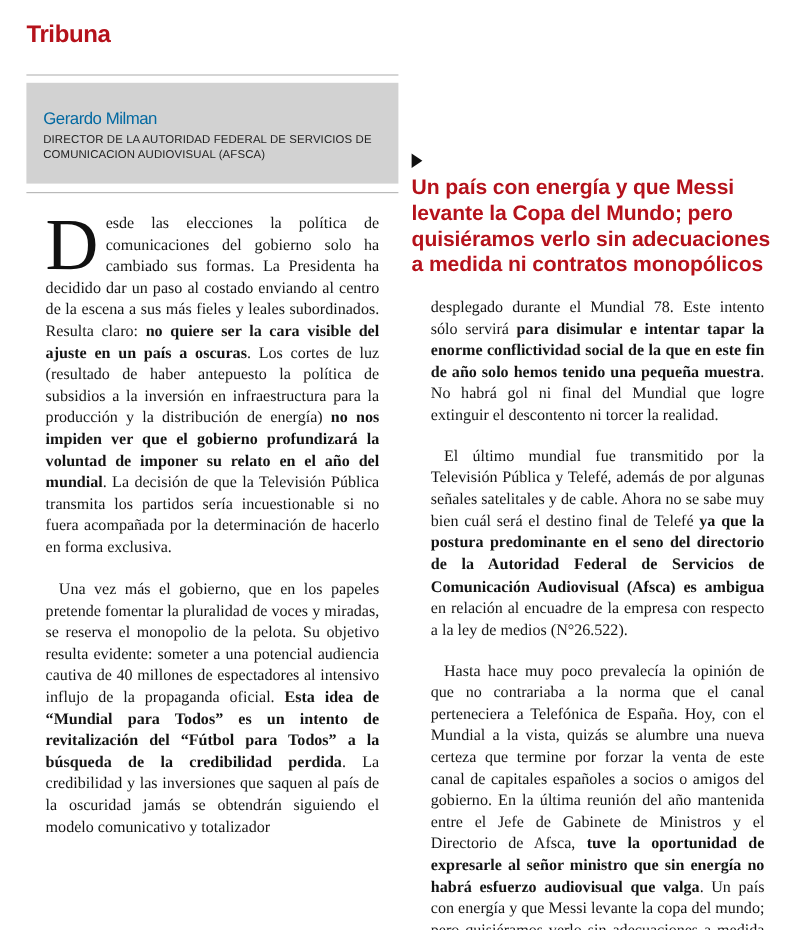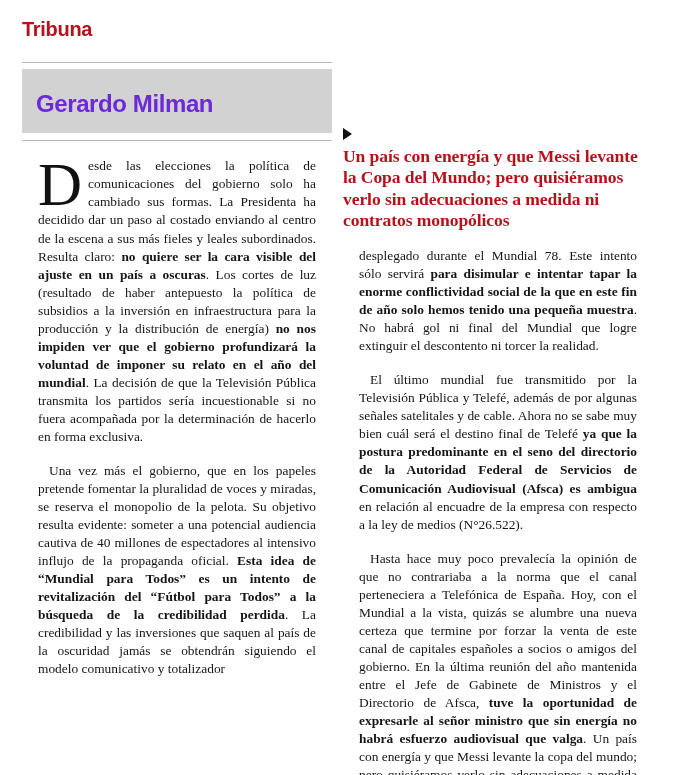--- a/index.html
+++ b/index.html
@@ -58,24 +58,24 @@
   }
   .rule-above-byline { margin-top: 22px; }
 
   .byline-box {
     background: #d2d2d2;
     padding: 22px 14px 16px 14px;
     margin-top: 6px;
   }
   .byline-name {
     font-family: "Liberation Sans", "DejaVu Sans", sans-serif;
-    font-weight: bold;
-    font-size: 24px;
+    font-weight: normal;
+    font-size: 14px;
     letter-spacing: -0.4px;
-    color: #6d28d9;
+    color: #0369a1;
     line-height: 1.1;
   }
   .byline-role {
     font-family: "Liberation Sans", "DejaVu Sans", sans-serif;
     font-size: 9.5px;
     letter-spacing: 0.1px;
     color: #222222;
     line-height: 1.35;
     margin-top: 5px;
   }
@@ -121,21 +121,21 @@
     width: 0;
     height: 0;
     border-left: 9px solid #111111;
     border-top: 6px solid transparent;
     border-bottom: 6px solid transparent;
     margin-top: 128px;
     margin-bottom: 6px;
   }
 
   .subhead {
-    font-family: Liberation Serif, serif;
+    font-family: Liberation Sans, sans-serif;
     font-weight: bold;
     font-size: 17.6px;
     line-height: 1.21;
     color: #b5121b;
     letter-spacing: -0.1px;
     margin: 0;
   }
 
   .col-right .body-text { margin-top: 14px; }
 </style>
@@ -146,20 +146,24 @@
 
   <div class="col-left">
 
     <div class="kicker">Tribuna</div>
 
 
     <hr class="rule rule-above-byline">
 
     <div class="byline-box">
       <div class="byline-name">Gerardo Milman</div>
+      <div class="byline-role">
+        <span>DIRECTOR DE LA AUTORIDAD FEDERAL DE SERVICIOS DE</span><br>
+        <span>COMUNICACION AUDIOVISUAL (AFSCA)</span>
+      </div>
     </div>
 
     <hr class="rule rule-below-byline">
 
     <div class="body-text">
       <p class="first">
         <span class="dropcap">D</span><span><span>esde las elecciones la política de comunicaciones del gobierno solo ha cambiado sus formas. La Presidenta ha decidido dar un paso al costado enviando al centro de la escena a sus más fieles y leales subordinados. Resulta claro: </span><b>no quiere ser la cara visible del ajuste en un país a oscuras</b><span>. Los cortes de luz (resultado de haber antepuesto la política de subsidios a la inversión en infraestructura para la producción y la distribución de energía) </span><b>no nos impiden ver que el gobierno profundizará la voluntad de imponer su relato en el año del mundial</b><span>. La decisión de que la Televisión Pública transmita los partidos sería incuestionable si no fuera acompañada por la determinación de hacerlo en forma exclusiva.</span></span>
       </p>
       <p>
         <span><span>Una vez más el gobierno, que en los papeles pretende fomentar la pluralidad de voces y miradas, se reserva el monopolio de la pelota. Su objetivo resulta evidente: someter a una potencial audiencia cautiva de 40 millones de espectadores al intensivo influjo de la propaganda oficial. </span><b>Esta idea de “Mundial para Todos” es un intento de revitalización del “Fútbol para Todos” a la búsqueda de la credibilidad perdida</b><span>. La credibilidad y las inversiones que saquen al país de la oscuridad jamás se obtendrán siguiendo el modelo comunicativo y totalizador</span></span>

